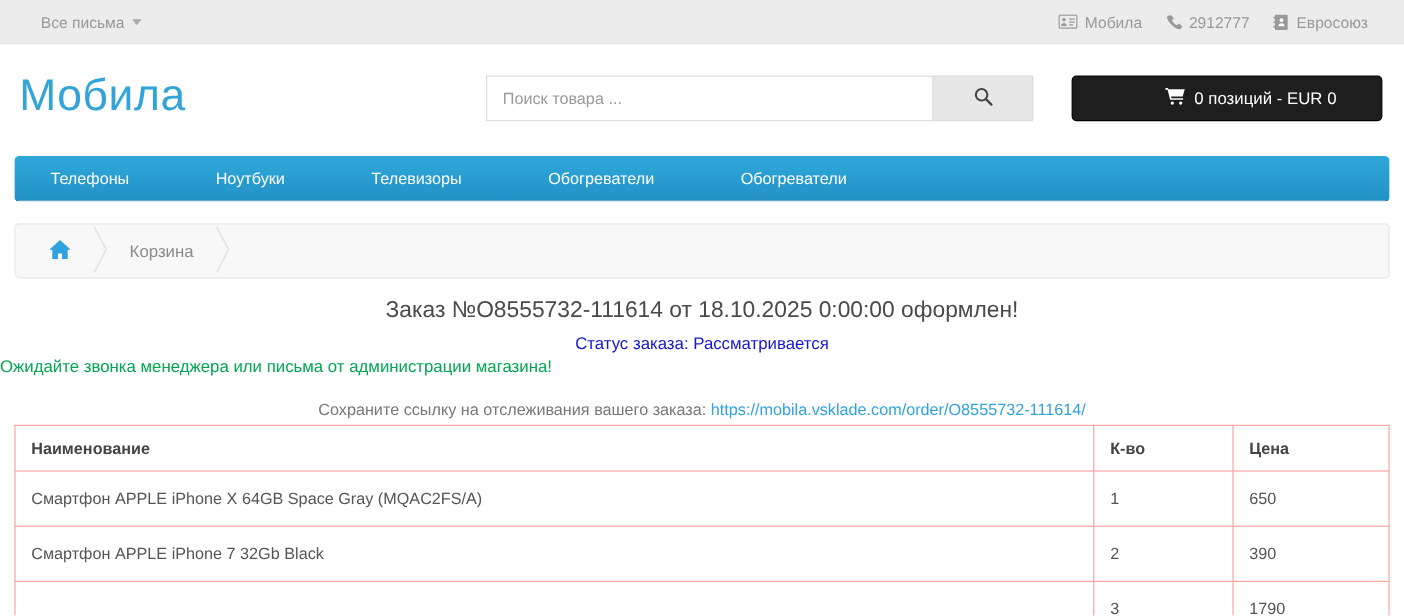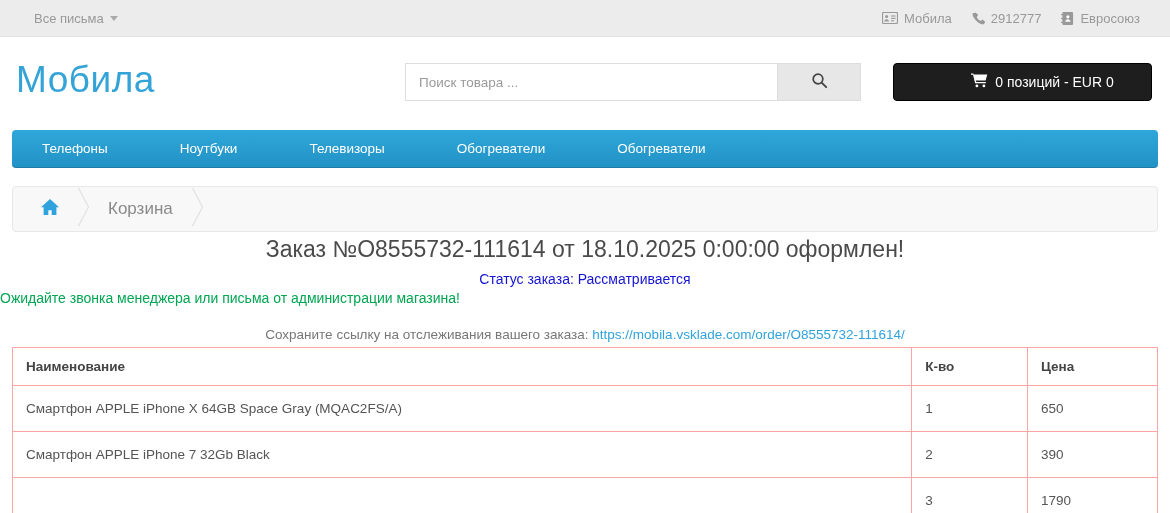--- a/index.html
+++ b/index.html
@@ -33,29 +33,29 @@
     font-size: 14px; display: flex; align-items: center; justify-content: center; gap: 7px;
     cursor: pointer; font-family: "Liberation Sans", sans-serif; padding-left: 40px; }
 
   
   .nav { margin: 0 12px; height: 38px; border-radius: 4px;
     background: linear-gradient(#2fa7da, #2292c5); border-bottom: 1px solid #1d7ba6;
     display: flex; align-items: center; padding: 0 14px; gap: 40px; }
   .nav a { color: #fff; font-size: 13.5px; text-decoration: none; padding: 0 16px; cursor: pointer; }
 
   
-  .breadcrumb { margin: 18px 12px 4px; height: 46px; background: #f8f8f8;
+  .breadcrumb { margin: 18px 12px 16px; height: 46px; background: #f8f8f8;
     border: 1px solid #e8e8e8; border-radius: 4px; display: flex; align-items: center;
-    padding-left: 28px; color: #8a8a8a; font-size: 17px; }
+    padding-left: 28px; color: #8a8a8a; font-size: 14px; }
   .crumb-home { display: inline-flex; align-items: center; cursor: pointer; }
   .crumb-sep { margin: 0 18px; display: block; }
   .crumb-label { color: #8a8a8a; }
 
   
-  .order-title { text-align: center; font-size: 23px; font-weight: 400; color: #4a4a4a; }
+  .order-title { text-align: center; font-size: 19px; font-weight: 400; color: #4a4a4a; }
   .order-status { text-align: center; margin-top: 8px; font-size: 14px; color: #1414d2; }
   .order-notice { margin-top: 3px; font-size: 14px; color: #00a651; }
   .tracking { text-align: center; margin-top: 21px; font-size: 13.5px; color: #777; }
   .tracking a { color: #31a3dc; text-decoration: none; cursor: pointer; }
 
   
   table.order-table { margin: 5px 12px 0; width: 1146px; border-collapse: collapse;
     font-size: 13.5px; color: #555; }
   .order-table th, .order-table td { border: 1px solid #fca5a5; text-align: left; padding: 0 13px; }
   .order-table th { height: 38px; font-weight: bold; color: #444; }

